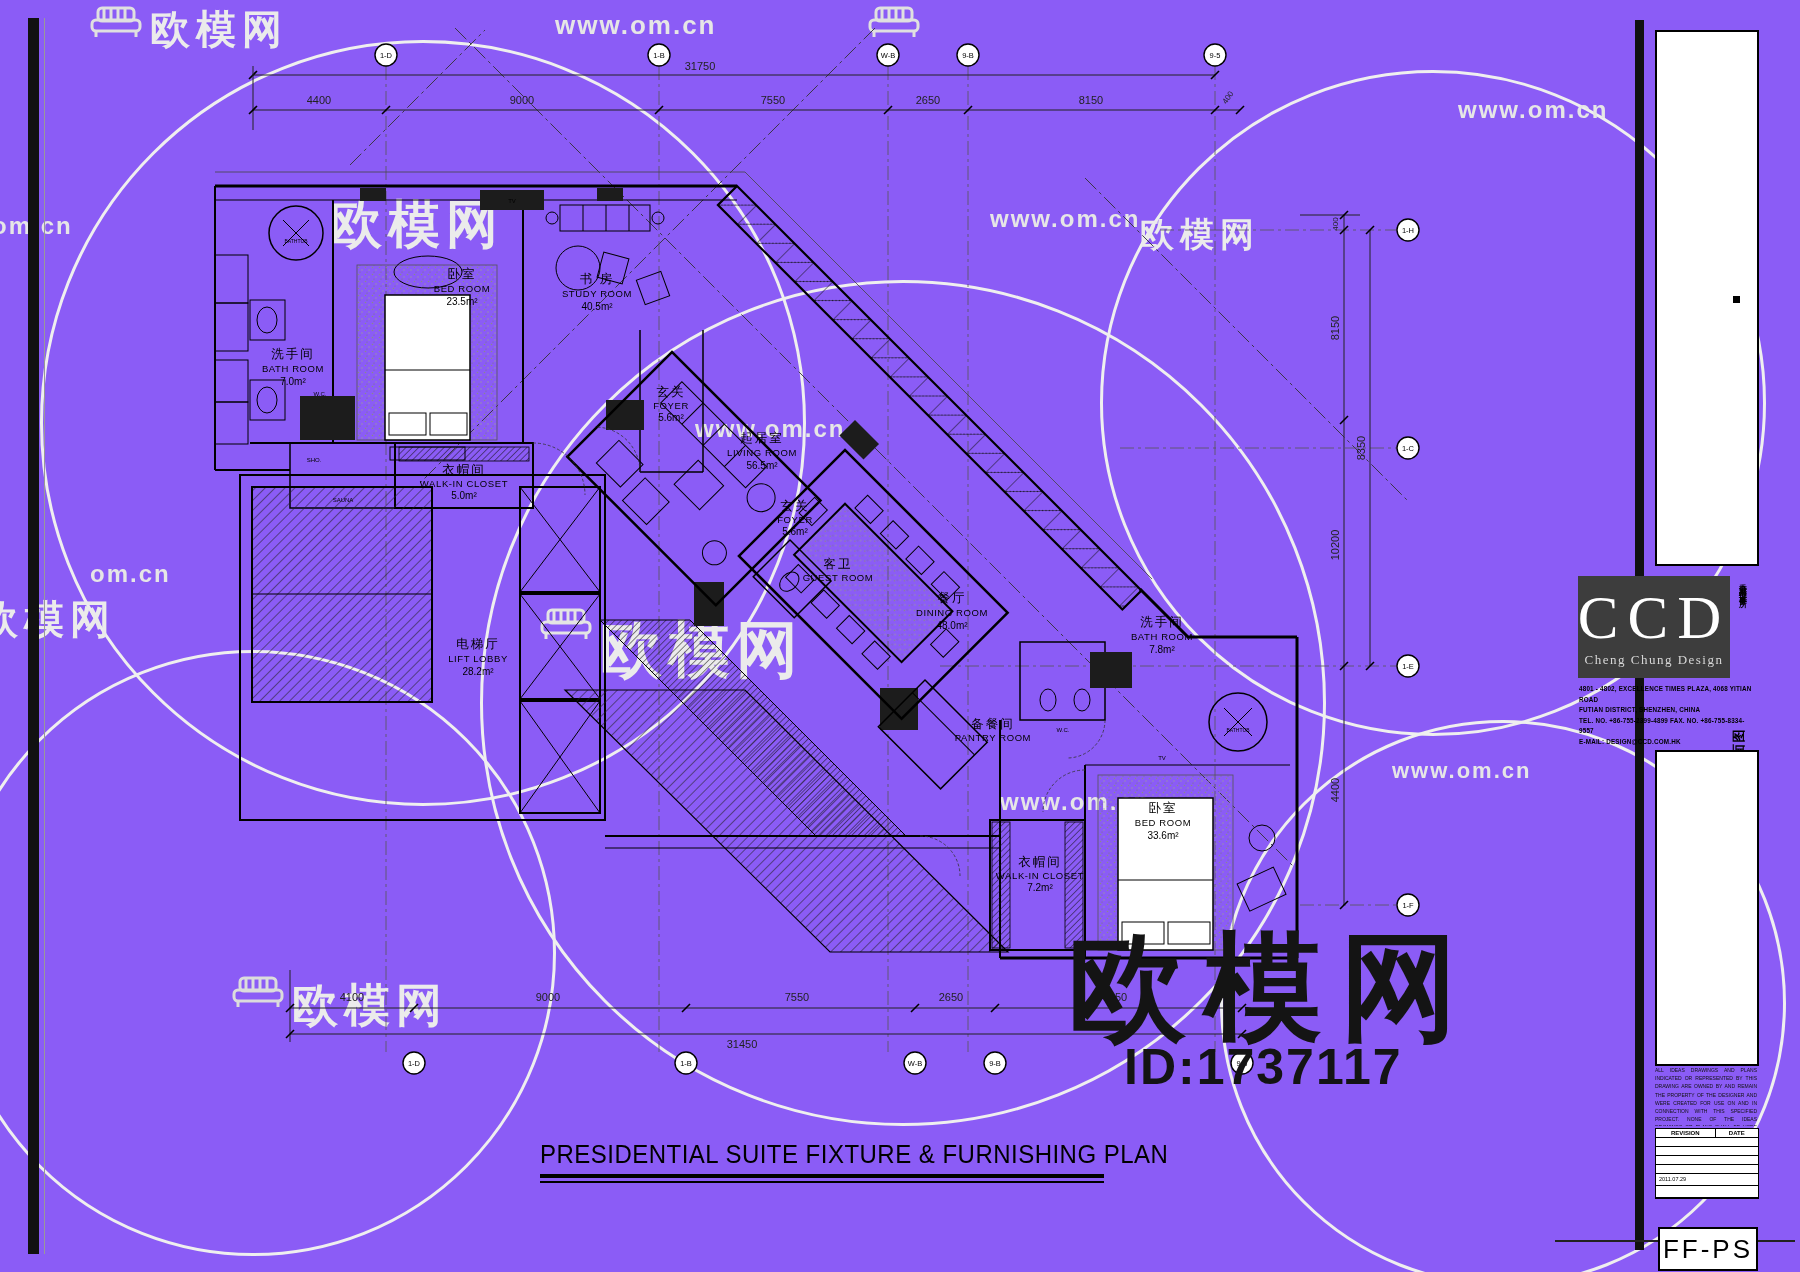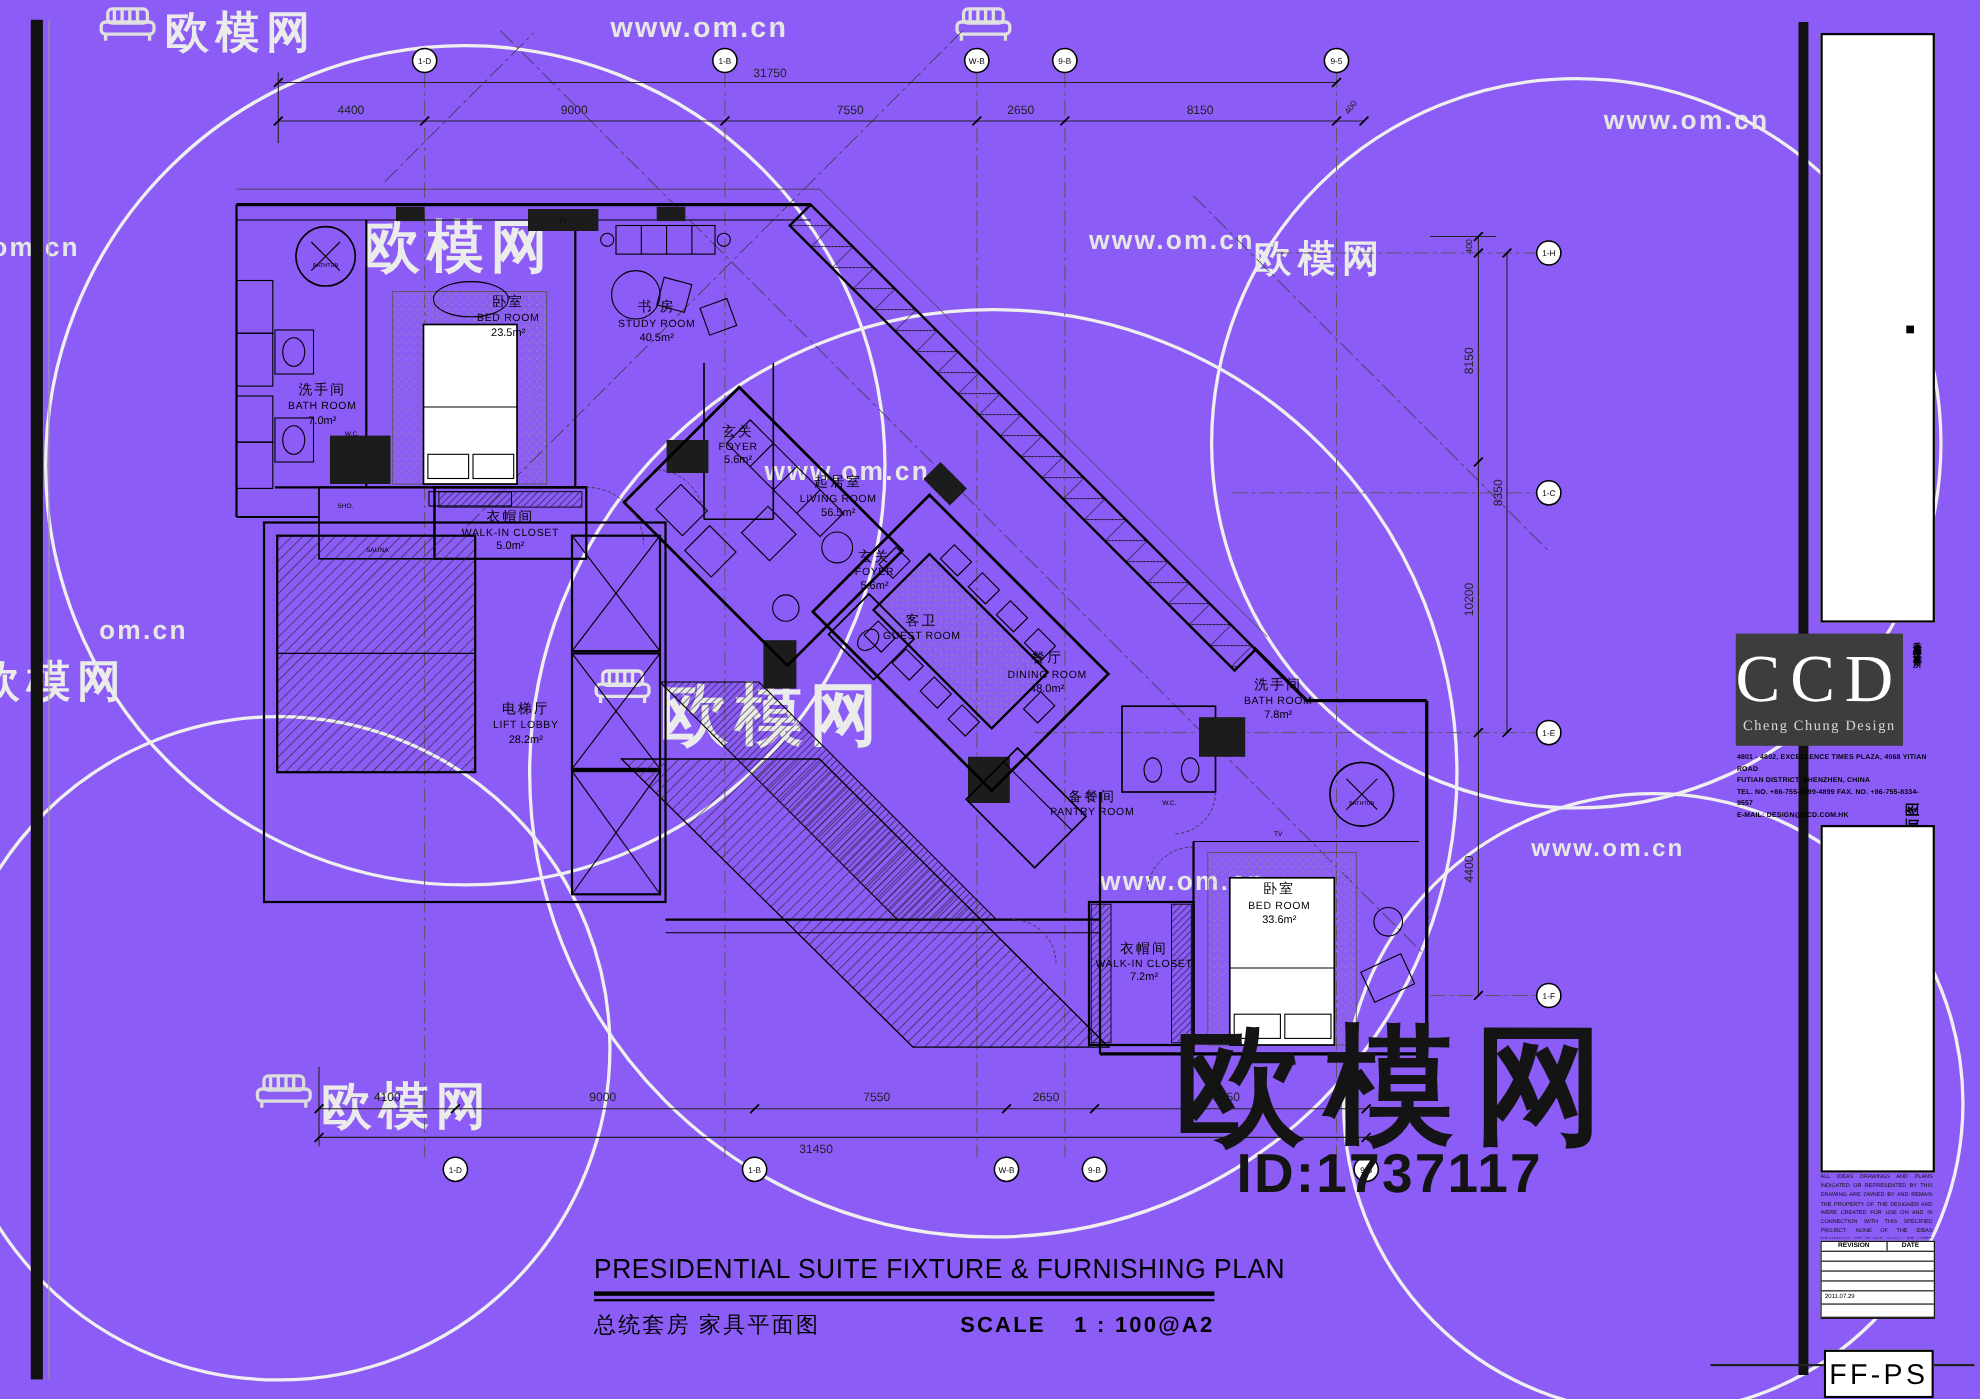--- a/index.html
+++ b/index.html
@@ -594,24 +594,18 @@
     <div class="rev-r"></div>
     <div class="rev-f">2011.07.29</div>
     <div class="rev-f"></div>
   </div>
   <div class="ffps">FF-PS</div>
 
   <div class="footer">
     <div class="ft-en">PRESIDENTIAL SUITE FIXTURE &amp; FURNISHING PLAN</div>
     <div class="rule1"></div>
     <div class="rule2"></div>
-    <div class="ft-row">
-      <div class="ft-cn">总统套房 家具平面图</div>
-      <div class="ft-scale">
-        <span>SCALE</span><span class="sv">1 : 100@A2</span>
-      </div>
-    </div>
   </div>
 
   <div class="big-wm">欧模网</div>
   <div class="big-id">ID:1737117</div>
 
 </div>
 
 </body></html>

